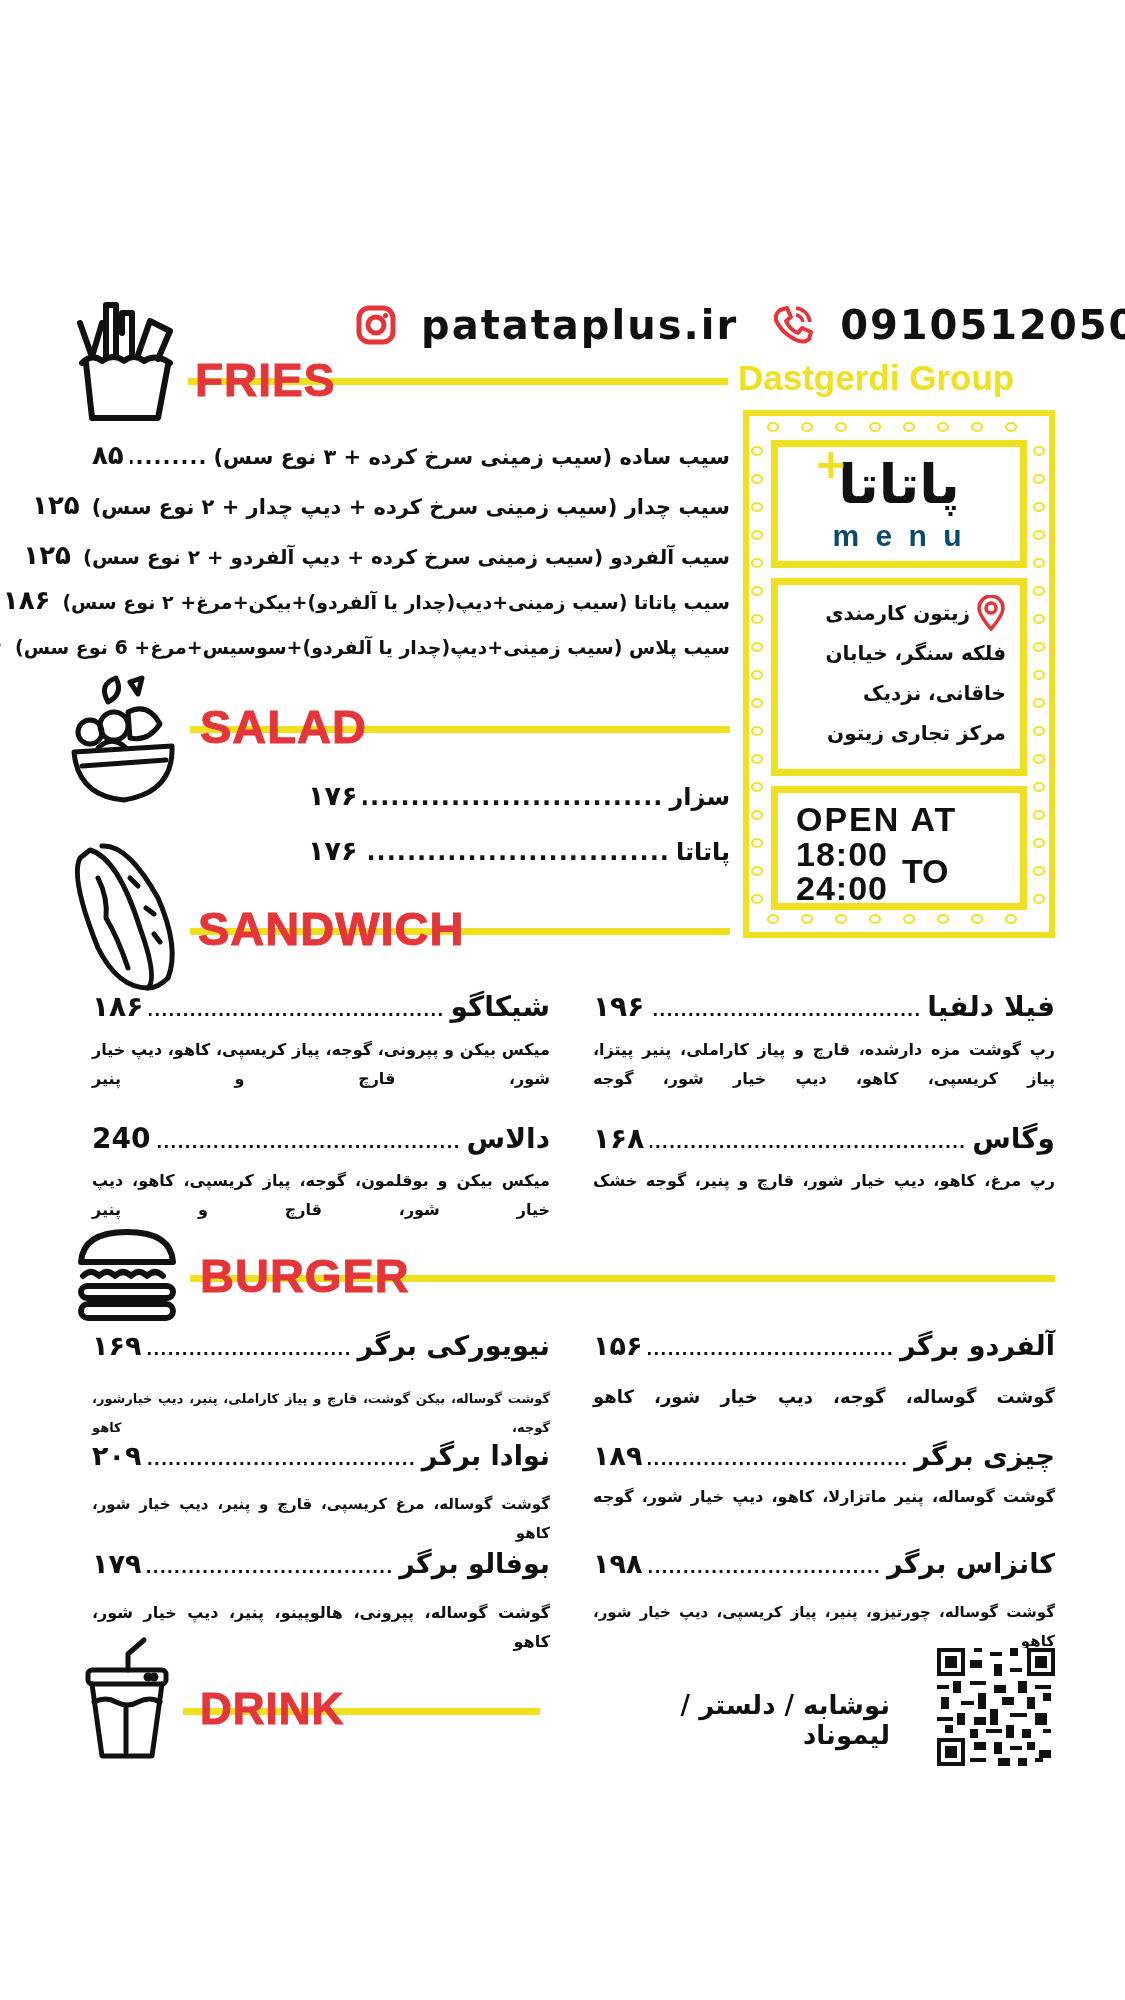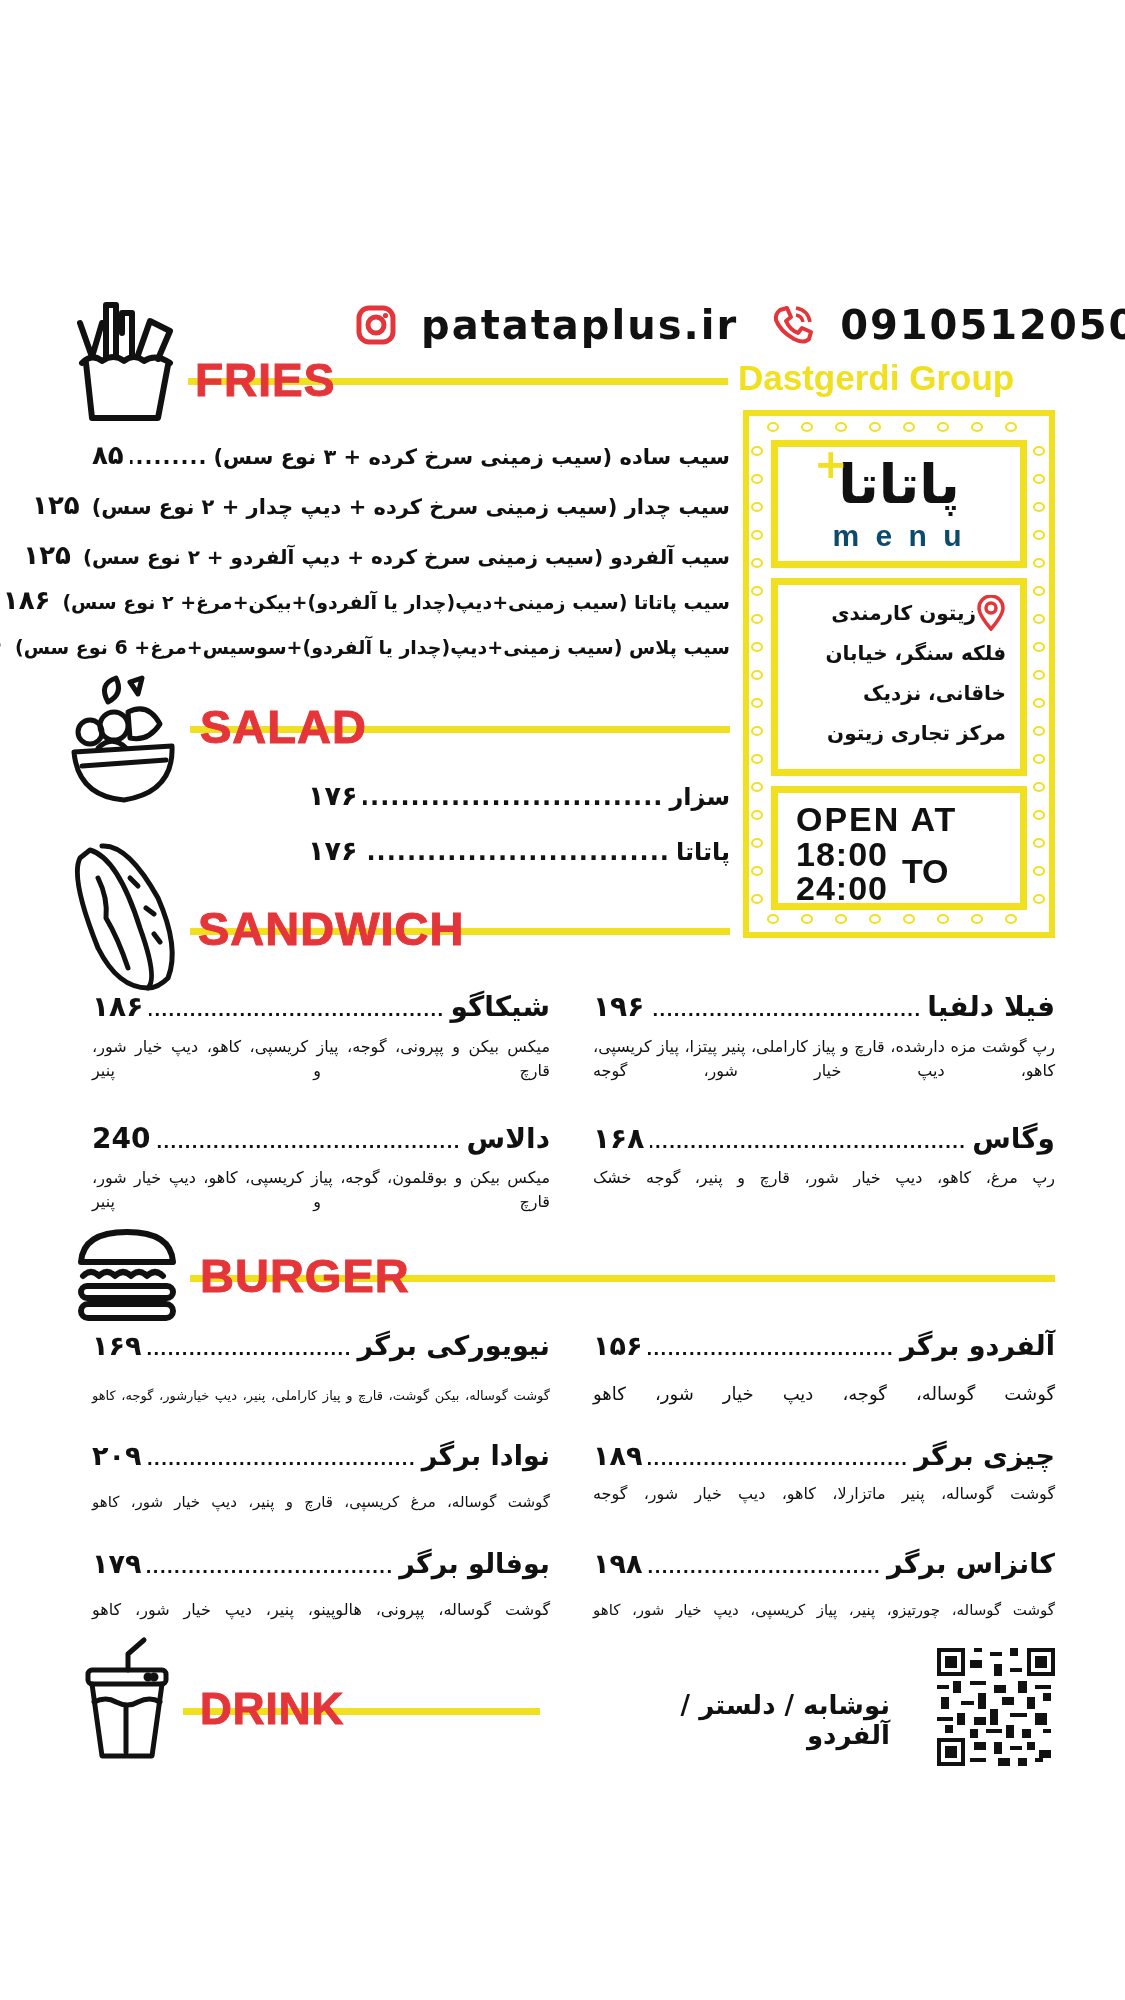--- a/index.html
+++ b/index.html
@@ -5,21 +5,21 @@
   *{box-sizing:border-box;margin:0;padding:0}
   html,body{width:1125px;height:2000px;background:#ffffff;overflow:hidden}
   body{position:relative;font-family:"DejaVu Sans","Liberation Sans",sans-serif;color:#111}
   .abs{position:absolute}
   .rtl{direction:rtl;text-align:right}
   .ytrack{position:absolute;height:7px;background:#f1e01f}
   .sec-title{position:absolute;font-family:"Liberation Sans",sans-serif;font-weight:bold;color:#e4363a;letter-spacing:1px;line-height:1;-webkit-text-stroke:1px #e4363a}
   .topline{font-family:"DejaVu Sans",sans-serif;font-weight:bold;font-size:40px;color:#111;letter-spacing:2px}
   .item{position:absolute;direction:rtl;font-family:"DejaVu Sans",sans-serif;font-weight:bold;white-space:nowrap;display:flex;align-items:baseline}
   .item .dots{flex:1;overflow:hidden;white-space:nowrap;margin:0 6px;letter-spacing:1px}
-  .desc{position:absolute;direction:rtl;font-family:"DejaVu Sans",sans-serif;font-weight:normal;font-size:16px;line-height:24px;text-align:justify;text-align-last:justify}
+  .desc{position:absolute;direction:rtl;font-family:"DejaVu Sans",sans-serif;font-weight:bold;font-size:16px;line-height:29px;text-align:justify;text-align-last:justify}
   .panel{position:absolute;left:743px;top:410px;width:312px;height:528px;border:6px solid #f1e01f;background:#fff}
   .bulb{position:absolute;width:12px;height:10px;border:2px solid #f1e01f;border-radius:50%;background:#fff}
   .inner{position:absolute;border:7px solid #f1e01f;background:#fff}
   .qr{position:absolute;left:937px;top:1648px;width:118px;height:118px;background:#fff}
 </style>
 </head>
 <body>
 
 <div class="abs" style="left:355px;top:300px;width:700px;height:50px;display:flex;align-items:center;gap:24px">
   <span style="width:42px;height:42px;display:inline-block">
@@ -205,21 +205,21 @@
       <rect x="6" y="34" width="78" height="14" rx="4"></rect>
       <path d="M10 48 L20 120 L70 120 L80 48"></path>
       <path d="M12 66 Q24 60 34 66 Q46 72 56 66 Q68 60 78 66"></path>
       <path d="M44 72 L44 116"></path>
       <circle cx="66" cy="41" r="2" fill="#111"></circle>
       <circle cx="72" cy="41" r="2" fill="#111"></circle>
   </svg>
 </span>
 <div class="ytrack" style="left:183px;top:1708px;width:357px"></div>
 <div class="sec-title" style="left:200px;top:1687px;font-size:44px">DRINK</div>
-<div class="abs rtl" style="left:590px;top:1690px;width:300px;font-weight:bold;font-size:26px">نوشابه / دلستر / آلفردو</div>
+<div class="abs rtl" style="left:590px;top:1690px;width:300px;font-weight:bold;font-size:26px">نوشابه / دلستر / لیموناد</div>
 
 <div class="qr">
   <svg width="118" height="118" viewBox="0 0 29 29" shape-rendering="crispEdges">
     <rect width="29" height="29" fill="#fff"></rect>
     <g fill="#111">
       <rect x="0" y="0" width="7" height="7"></rect>
         <rect x="1" y="1" width="5" height="5" fill="#fff"></rect>
         <rect x="2" y="2" width="3" height="3"></rect>
       <rect x="22" y="0" width="7" height="7"></rect>
         <rect x="23" y="1" width="5" height="5" fill="#fff"></rect>
@@ -329,21 +329,21 @@
   <div class="inner" style="left:22px;top:24px;width:256px;height:128px;text-align:center">
     <div style="position:relative;margin-top:4px;height:68px">
       <span style="font-family:'DejaVu Sans',sans-serif;font-weight:bold;font-size:54px;color:#111;line-height:68px">پاتاتا</span>
       <span style="position:absolute;left:36px;top:-10px;font-weight:bold;font-size:40px;color:#f1e01f">+</span>
     </div>
     <div style="font-family:'Liberation Sans',sans-serif;font-weight:bold;font-size:30px;color:#0c4a6e;letter-spacing:4px;line-height:34px">m e n u</div>
   </div>
 
   <div class="inner" style="left:22px;top:162px;width:256px;height:198px;padding:10px 14px">
     <div class="rtl" style="display:flex;flex-direction:column;gap:4px;font-weight:bold;font-size:20px;line-height:36px">
-      <div style="display:flex;align-items:flex-start;justify-content:flex-start;">
+      <div style="display:flex;align-items:flex-start;justify-content:flex-start;gap:6px">
         <span style="width:30px;height:36px;display:inline-block">
           <svg width="30" height="36" viewBox="0 0 30 36">
               <path d="M15 34 Q3 20 3 13 A12 12 0 0 1 27 13 Q27 20 15 34 Z" fill="none" stroke="#e4363a" stroke-width="3.5"></path>
               <circle cx="15" cy="13" r="5" fill="none" stroke="#e4363a" stroke-width="3.5"></circle>
             </svg>
         </span>
         <span>زیتون کارمندی</span>
       </div>
       <div>فلکه سنگر، خیابان</div>
       <div>خاقانی، نزدیک</div>

